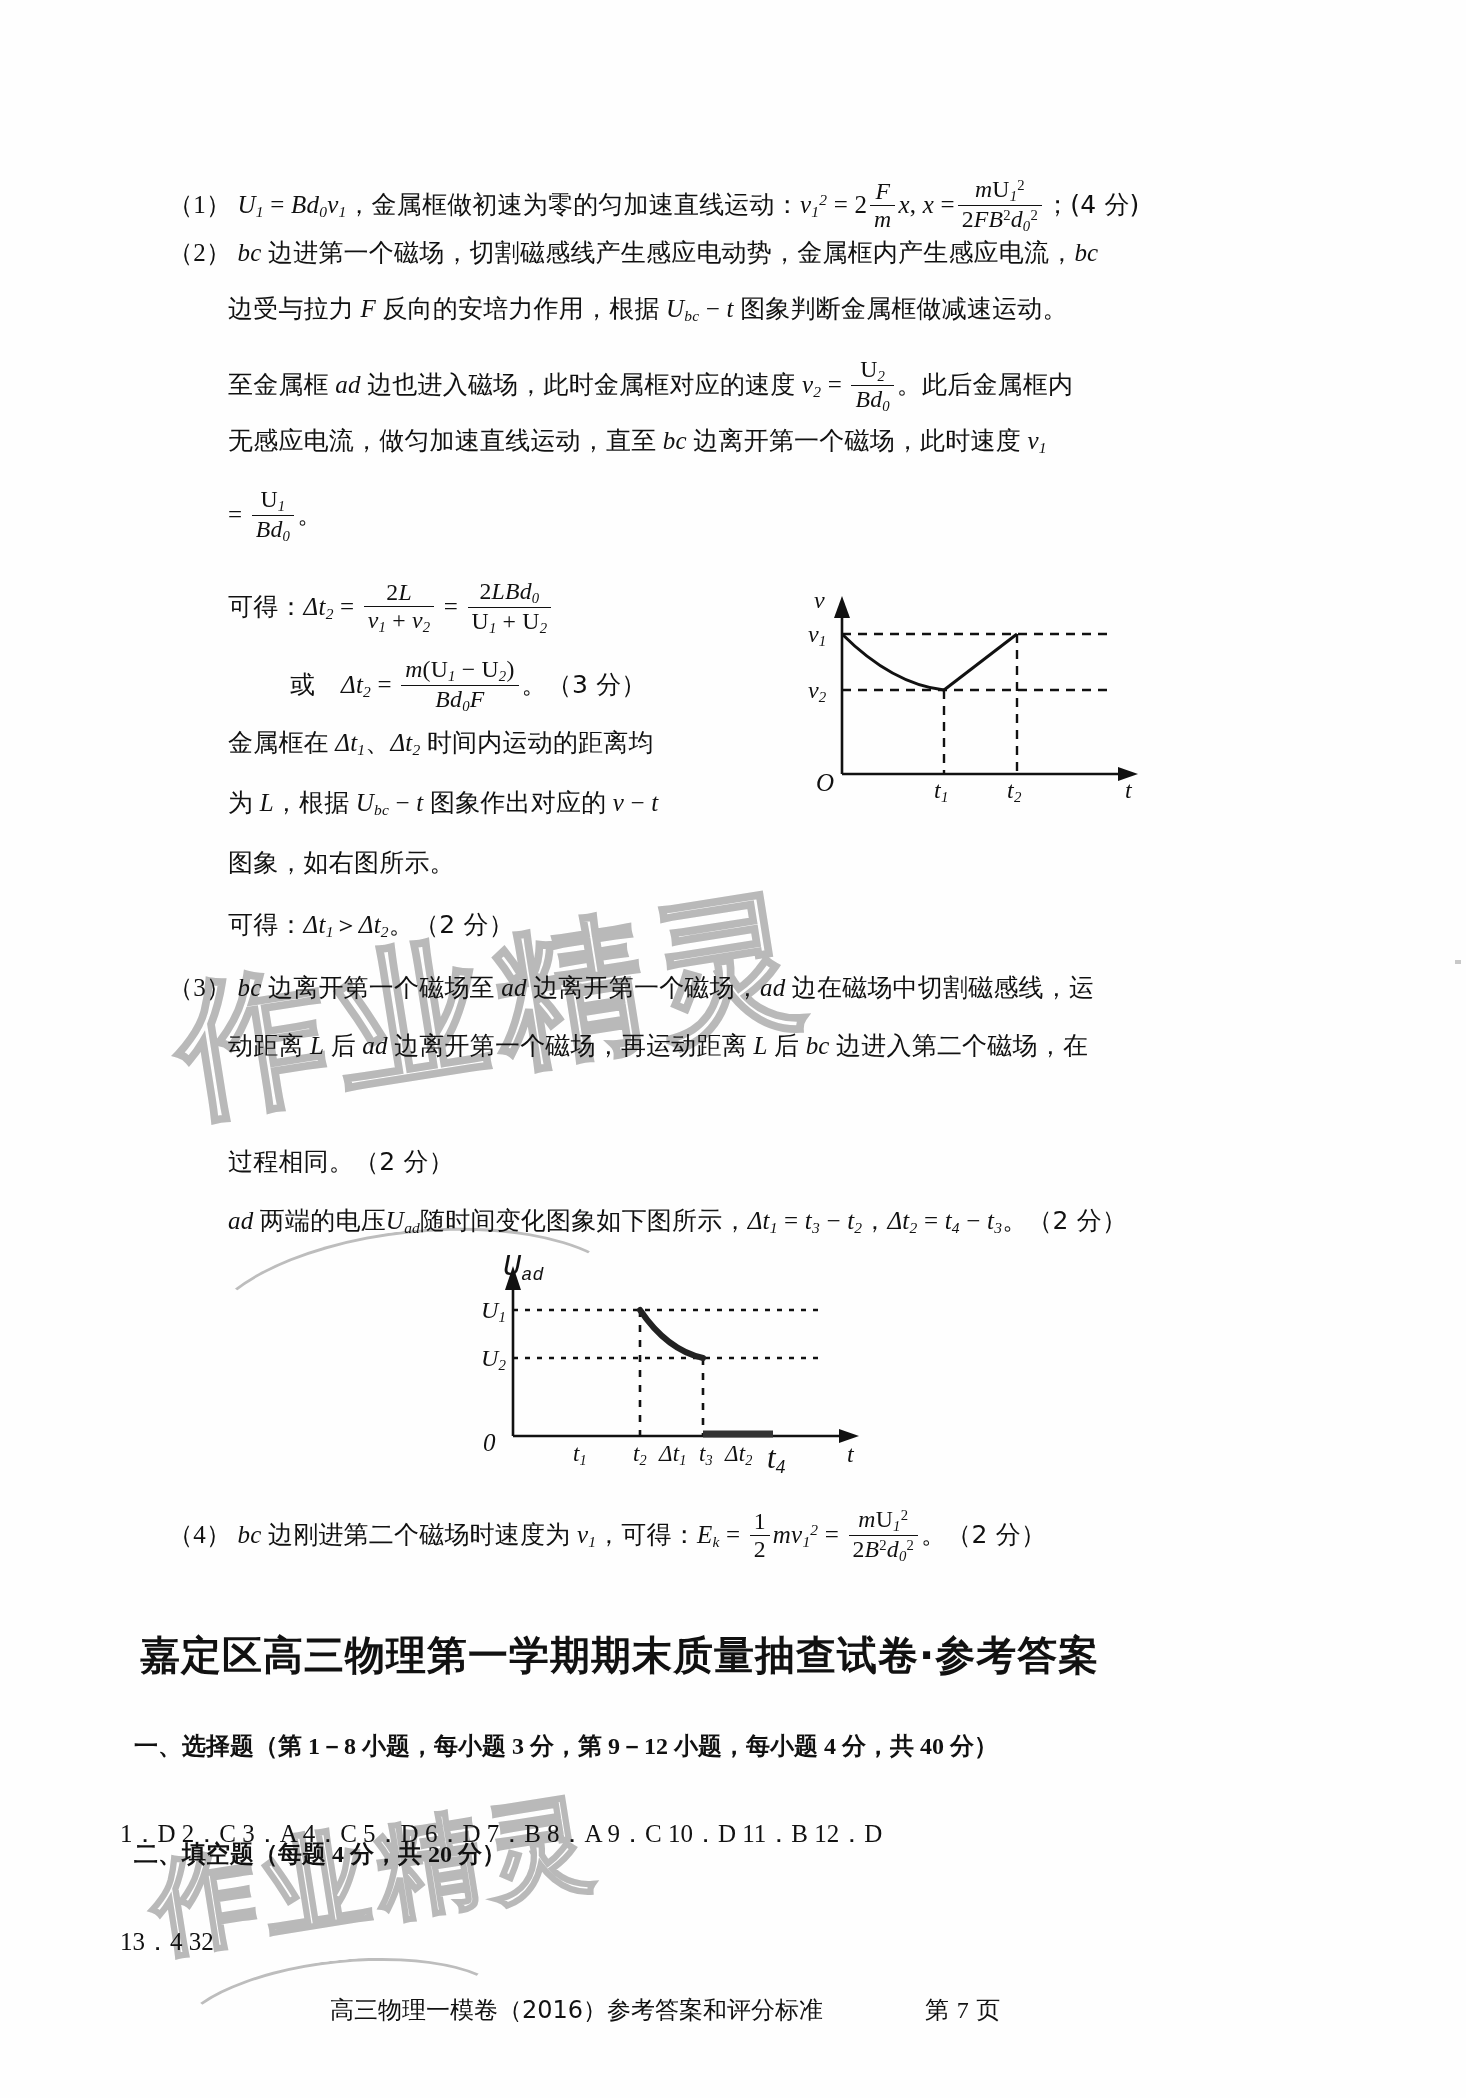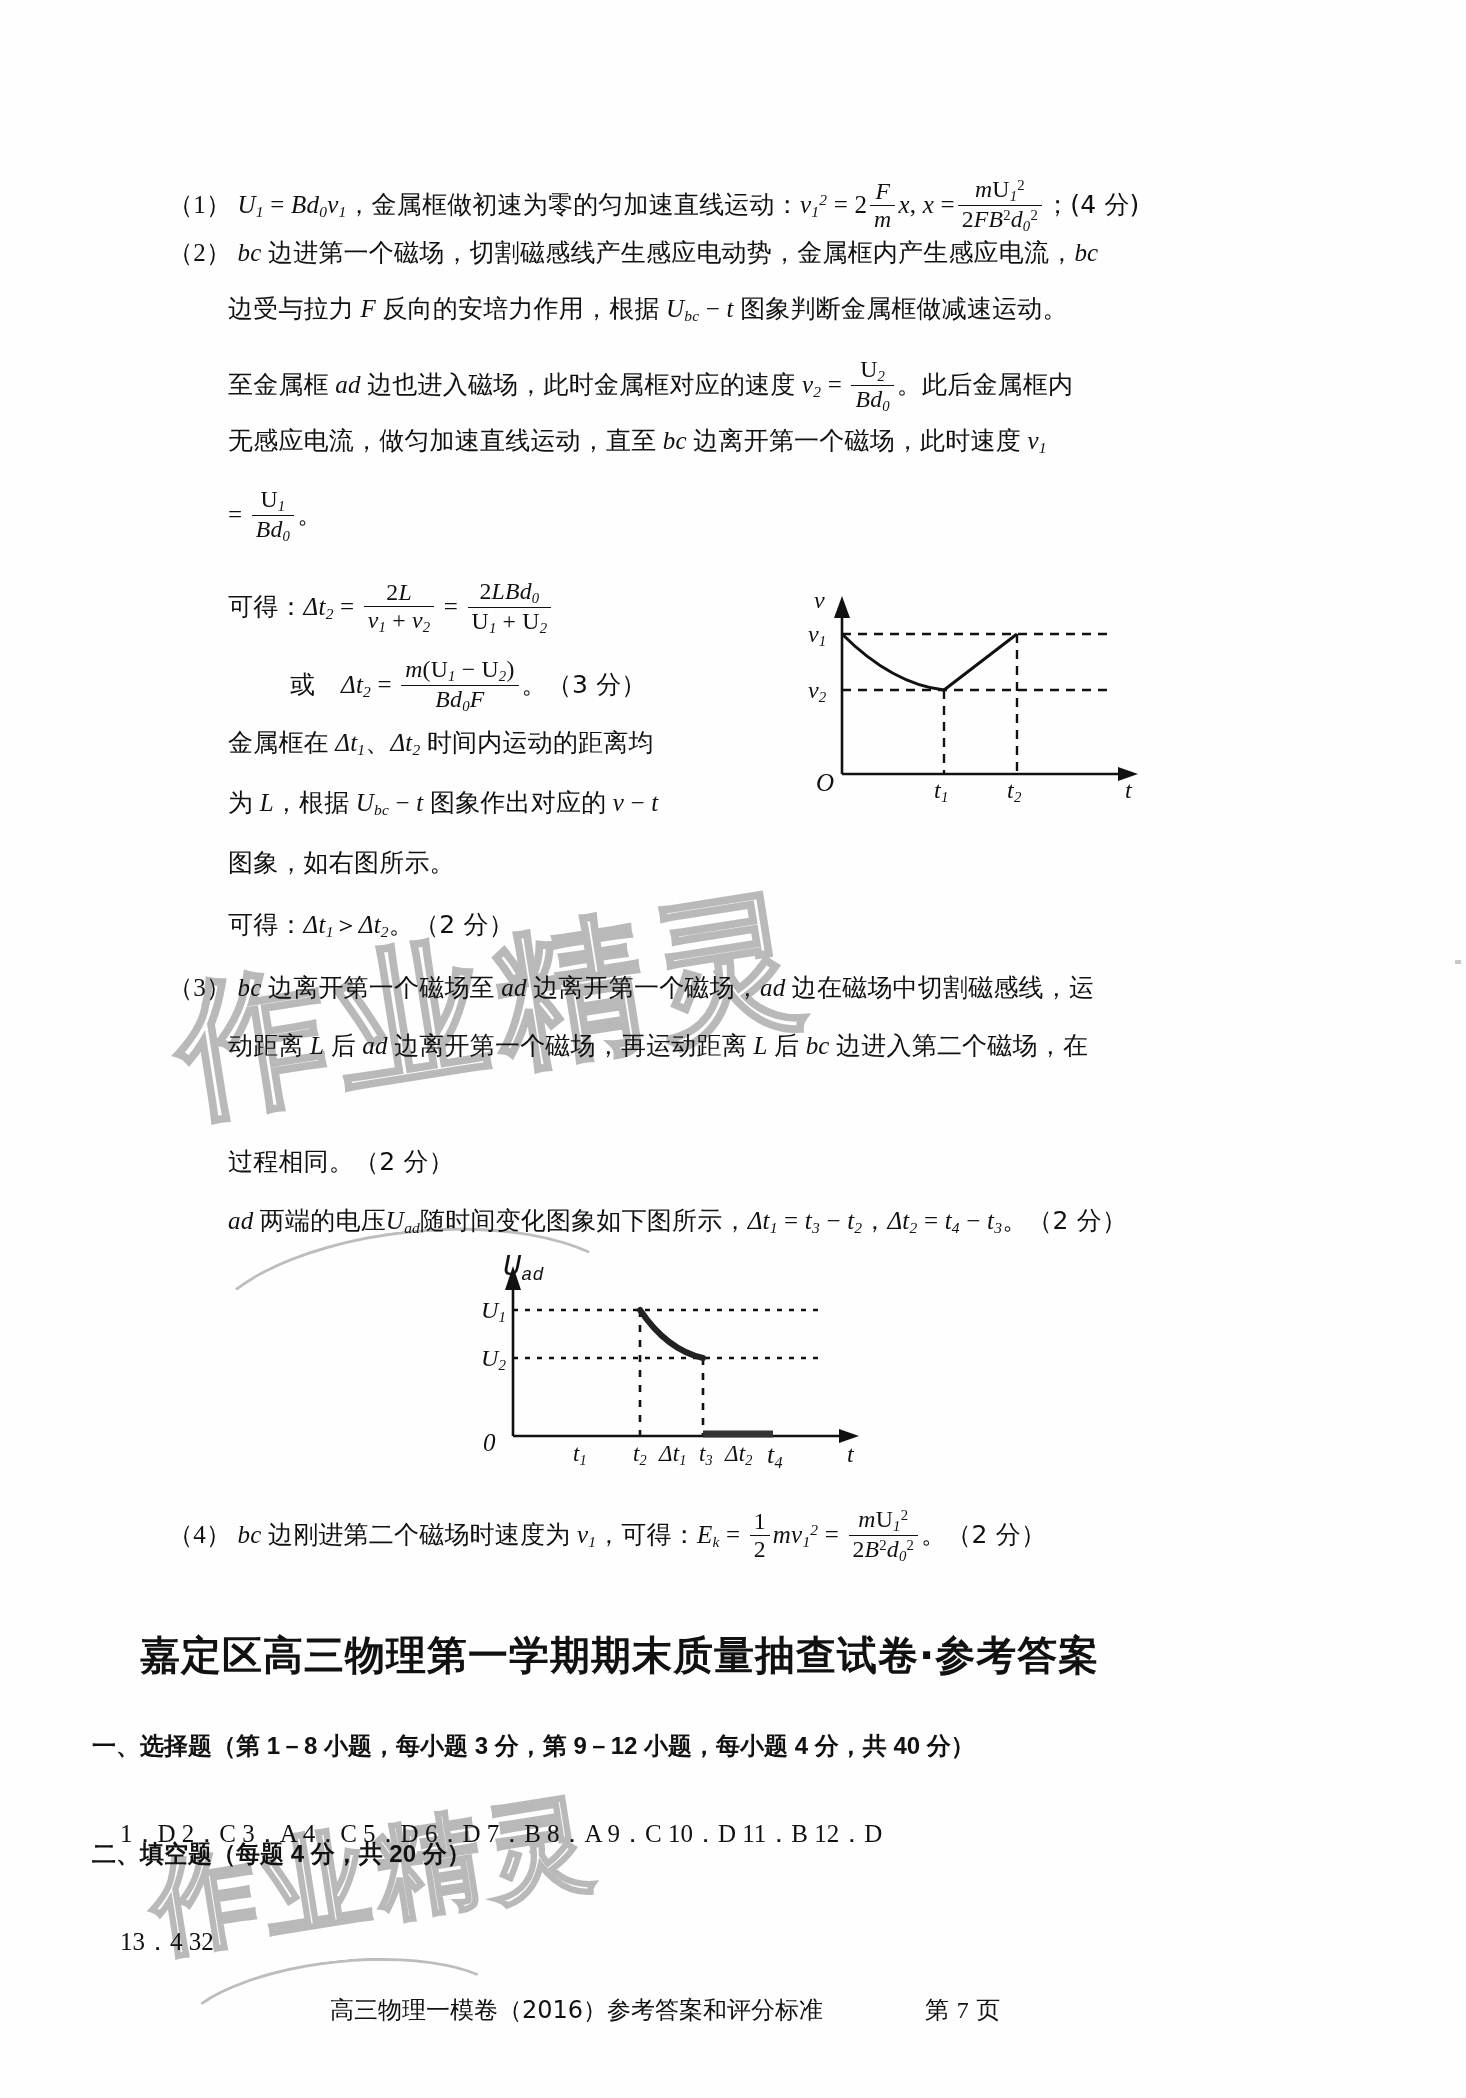--- a/index.html
+++ b/index.html
@@ -70,24 +70,25 @@
   .big-title {
     position: absolute;
     font-family: "DejaVu Sans", "Liberation Sans", sans-serif;
     font-weight: bold;
     font-size: 40px;
     letter-spacing: 1px;
     white-space: nowrap;
   }
   .sec-head {
     position: absolute;
-    font-family: Liberation Sans, sans-serif;
+    font-family: Liberation Serif, serif;
     font-weight: bold;
     font-size: 24px;
     white-space: nowrap;
+    margin-left: 42px;
   }
   .ansline {
     position: absolute;
     font-size: 25px;
     white-space: nowrap;
     font-family: "Liberation Serif", serif;
     margin-top: 35px;
   }
   .footer {
     position: absolute;
@@ -260,21 +261,21 @@
     </svg>
     <div class="blk it" style="left:48px; top:-6px; font-size:30px;font-family:Liberation Mono, monospace;">U<sub>ad</sub></div>
     <div class="blk it" style="left:26px; top:40px; font-size:24px;">U<sub>1</sub></div>
     <div class="blk it" style="left:26px; top:88px; font-size:24px;">U<sub>2</sub></div>
     <div class="blk it" style="left:28px; top:172px; font-size:25px;">0</div>
     <div class="blk it" style="left:118px; top:184px; font-size:23px;">t<sub>1</sub></div>
     <div class="blk it" style="left:178px; top:184px; font-size:23px;">t<sub>2</sub></div>
     <div class="blk it" style="left:204px; top:184px; font-size:23px;">Δt<sub>1</sub></div>
     <div class="blk it" style="left:244px; top:184px; font-size:23px;">t<sub>3</sub></div>
     <div class="blk it" style="left:270px; top:184px; font-size:23px;">Δt<sub>2</sub></div>
-    <div class="blk it" style="left:312px; top:184px; font-size:26px;">t<sub>4</sub></div>
+    <div class="blk it" style="left:312px; top:184px; font-size:31px;">t<sub>4</sub></div>
     <div class="blk it" style="left:392px; top:184px; font-size:24px;">t</div>
   </div>
 
   <div class="blk" style="left:168px; top:1508px;">
     <span class="num">（4）</span>
     <span class="it">bc</span> <span class="cn">边刚进第二个磁场时速度为</span> <span class="it">v<sub>1</sub></span><span class="cn">，可得：</span><span class="it">E<sub>k</sub></span> <span class="num">=</span> <span class="frac"><span class="n">1</span><span class="d">2</span></span><span class="it">mv<sub>1</sub><sup>2</sup></span> <span class="num">=</span> <span class="frac"><span class="n"><span class="it">m</span>U<sub>1</sub><sup>2</sup></span><span class="d">2<span class="it">B</span><sup>2</sup><span class="it">d</span><sub>0</sub><sup>2</sup></span></span><span class="cn">。（2 分）</span>
   </div>
 
   <div class="big-title" style="left:140px; top:1628px;">嘉定区高三物理第一学期期末质量抽查试卷·参考答案</div>
 

